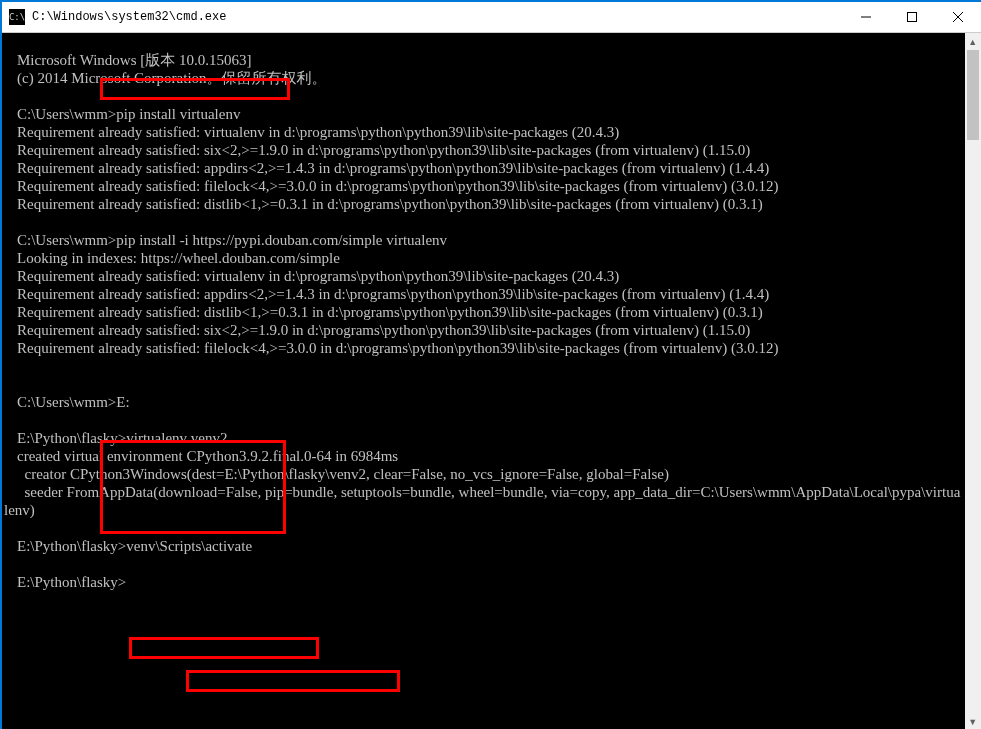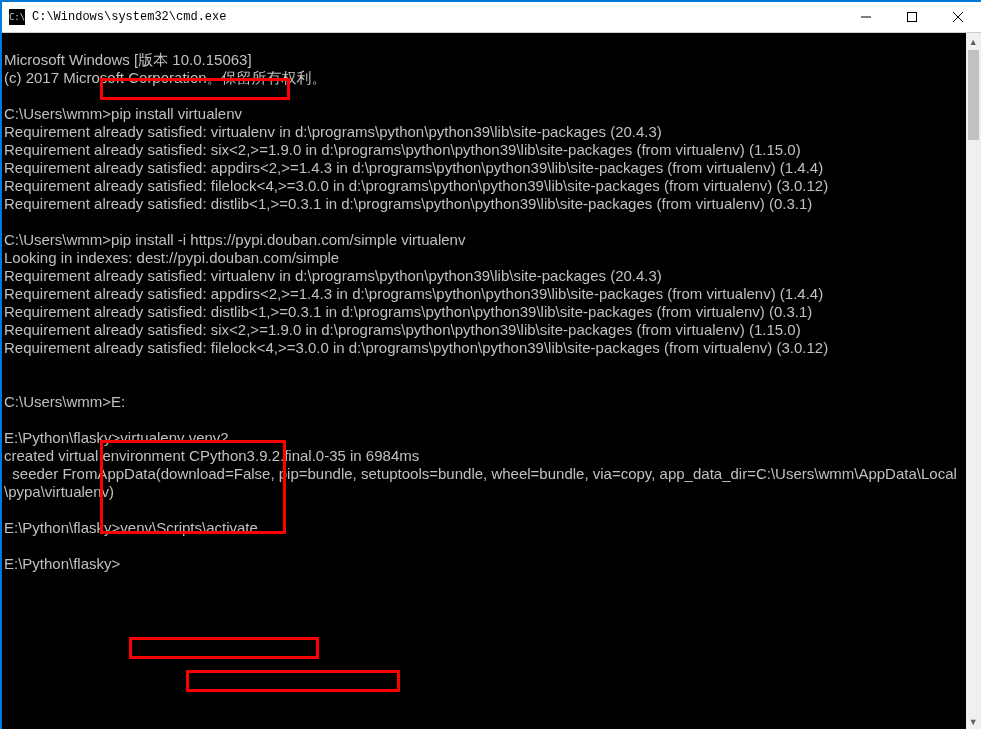--- a/index.html
+++ b/index.html
@@ -63,21 +63,21 @@
     color: #c0c0c0;
     font-family: "NSimSun","SimSun", "Consolas","Courier New",monospace;
     font-size: 15px;
     line-height: 16px;
     white-space: pre-wrap;
     word-break: break-all;
     padding: 4px 2px 2px 2px;
     position: relative;
     overflow: hidden;
   }
-  .terminal span { font-family: Liberation Sans, sans-serif; }
+  .terminal span { font-family: Liberation Serif, serif; margin-left: 13px; }
   .scrollbar {
     width: 17px;
     background: #f0f0f0;
     position: relative;
     display:flex;
     flex-direction:column;
   }
   .scrollbar .sb-track{flex:1;position:relative;}
   .scrollbar .sb-btn {
     height: 17px;
@@ -120,42 +120,43 @@
   <div class="winbtn">
     <svg width="10" height="10">
         <line x1="0" y1="0" x2="10" y2="10" stroke-width="1"></line>
         <line x1="10" y1="0" x2="0" y2="10" stroke-width="1"></line>
       </svg>
   </div>
 </div>
 
 <div class="terminal-area">
   <pre class="terminal" id="terminal"><span>Microsoft Windows [版本 10.0.15063]
-</span><span>(c) 2017 Microsoft Corporation。保留所有权利。
+</span><span>(c) 2014 Microsoft Corporation。保留所有权利。
 </span><span>
 </span><span>C:\Users\wmm&gt;pip install virtualenv
 </span><span>Requirement already satisfied: virtualenv in d:\programs\python\python39\lib\site-packages (20.4.3)
 </span><span>Requirement already satisfied: six&lt;2,&gt;=1.9.0 in d:\programs\python\python39\lib\site-packages (from virtualenv) (1.15.0)
 </span><span>Requirement already satisfied: appdirs&lt;2,&gt;=1.4.3 in d:\programs\python\python39\lib\site-packages (from virtualenv) (1.4.4)
 </span><span>Requirement already satisfied: filelock&lt;4,&gt;=3.0.0 in d:\programs\python\python39\lib\site-packages (from virtualenv) (3.0.12)
 </span><span>Requirement already satisfied: distlib&lt;1,&gt;=0.3.1 in d:\programs\python\python39\lib\site-packages (from virtualenv) (0.3.1)
 </span><span>
 </span><span>C:\Users\wmm&gt;pip install -i https://pypi.douban.com/simple virtualenv
-</span><span>Looking in indexes: dest://pypi.douban.com/simple
+</span><span>Looking in indexes: https://wheel.douban.com/simple
 </span><span>Requirement already satisfied: virtualenv in d:\programs\python\python39\lib\site-packages (20.4.3)
 </span><span>Requirement already satisfied: appdirs&lt;2,&gt;=1.4.3 in d:\programs\python\python39\lib\site-packages (from virtualenv) (1.4.4)
 </span><span>Requirement already satisfied: distlib&lt;1,&gt;=0.3.1 in d:\programs\python\python39\lib\site-packages (from virtualenv) (0.3.1)
 </span><span>Requirement already satisfied: six&lt;2,&gt;=1.9.0 in d:\programs\python\python39\lib\site-packages (from virtualenv) (1.15.0)
 </span><span>Requirement already satisfied: filelock&lt;4,&gt;=3.0.0 in d:\programs\python\python39\lib\site-packages (from virtualenv) (3.0.12)
 </span><span>
 </span><span>
 </span><span>C:\Users\wmm&gt;E:
 </span><span>
 </span><span>E:\Python\flasky&gt;virtualenv venv2
-</span><span>created virtual environment CPython3.9.2.final.0-35 in 6984ms
+</span><span>created virtual environment CPython3.9.2.final.0-64 in 6984ms
+</span><span>  creator CPython3Windows(dest=E:\Python\flasky\venv2, clear=False, no_vcs_ignore=False, global=False)
 </span><span>  seeder FromAppData(download=False, pip=bundle, setuptools=bundle, wheel=bundle, via=copy, app_data_dir=C:\Users\wmm\AppData\Local\pypa\virtualenv)
 </span><span>
 </span><span>E:\Python\flasky&gt;venv\Scripts\activate
 </span><span>
 </span><span>E:\Python\flasky&gt;
 </span></pre>
   <div class="scrollbar">
     <div class="sb-btn">▲</div>
     <div class="sb-track">
       <div class="thumb"></div>

